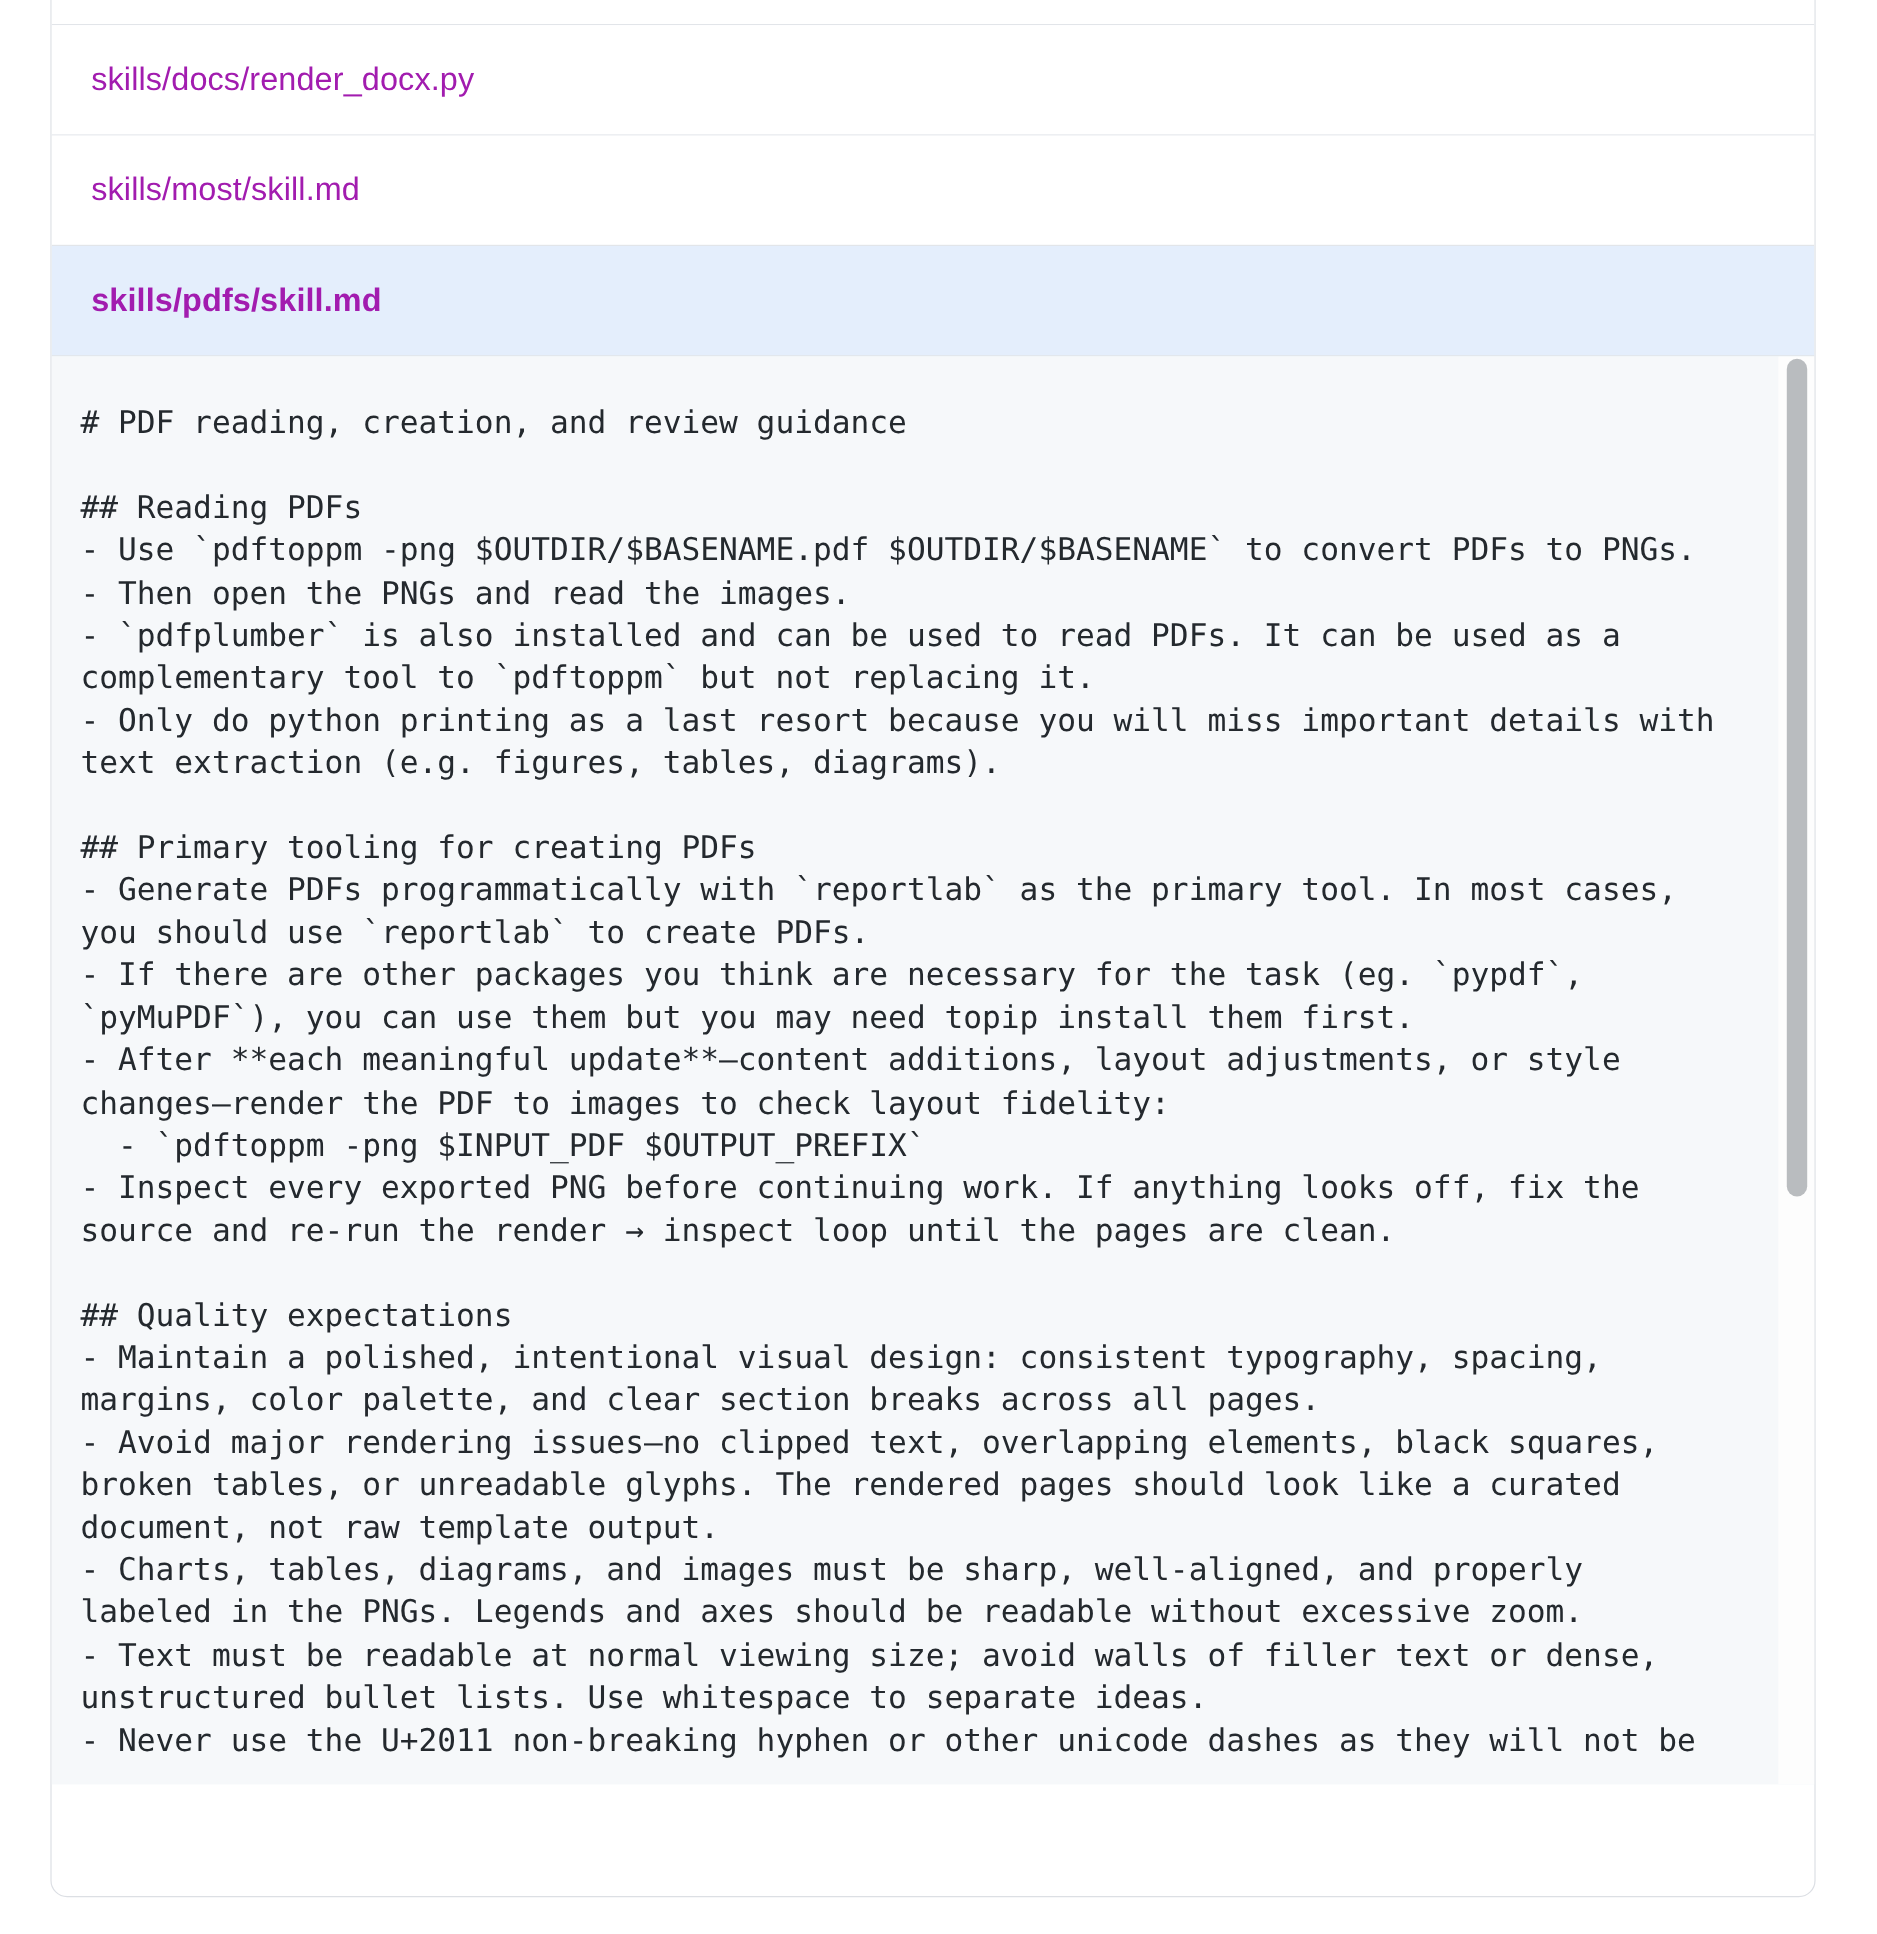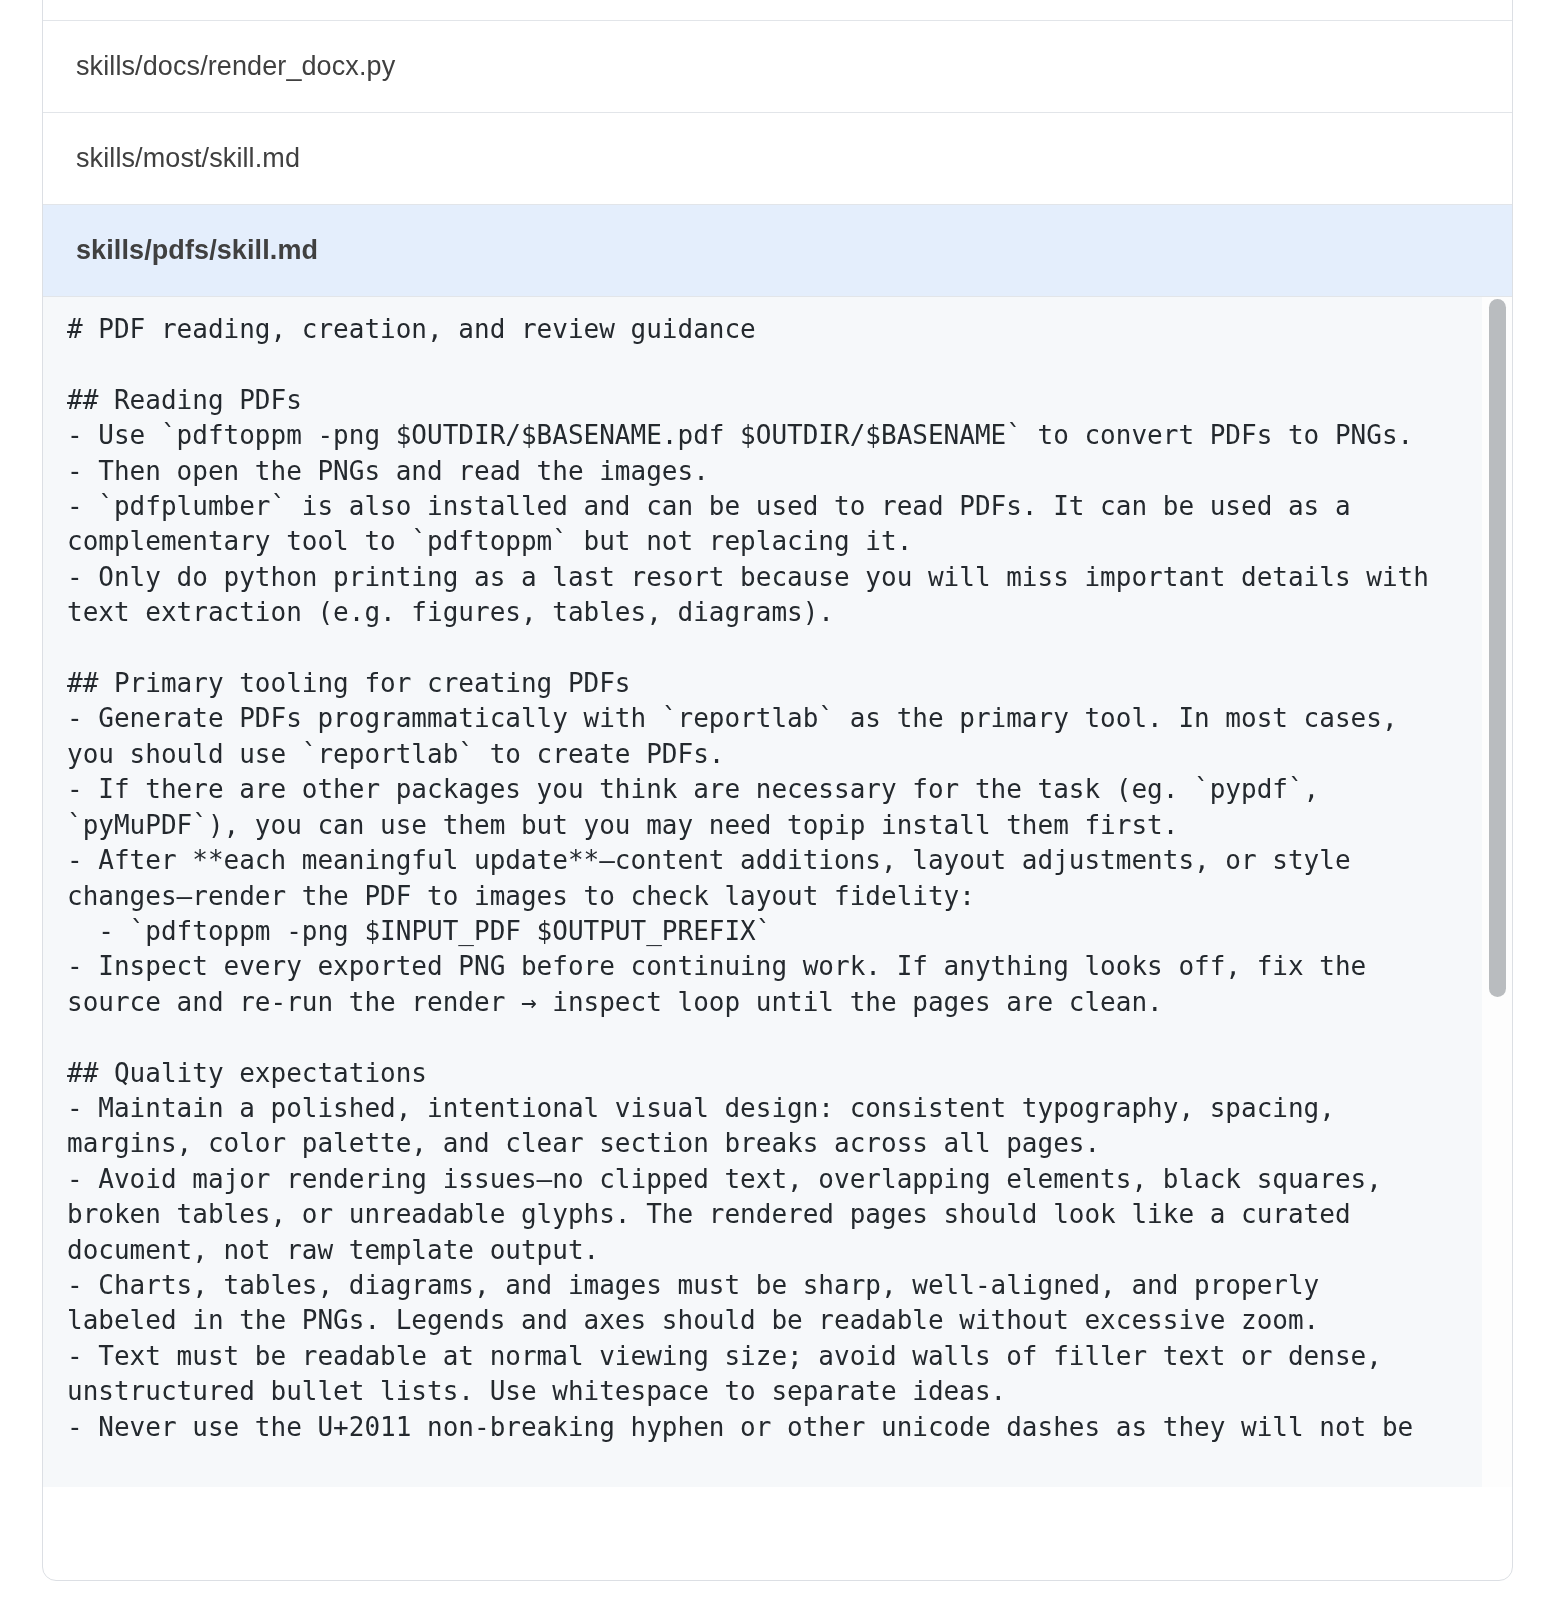--- a/index.html
+++ b/index.html
@@ -40,35 +40,35 @@
     
   }
 
   .file-row.selected {
     background: #e4eefc;
     font-weight: bold;
   }
 
   .file-row-label {
     font-size: 27px;
-    color: #404040;
+    color: #a21caf;
     letter-spacing: 0.1px;
     white-space: nowrap;
   }
 
   .code-viewer {
     position: relative;
     height: 1190px;
     background: #f6f8fa;
     overflow: hidden;
   }
 
   .code-content {
     margin: 0;
-    padding: 15px 0 0 24px;
+    padding: 39px 0 0 24px;
     width: 87.5ch;
     font-family: "DejaVu Sans Mono", "Liberation Mono", monospace;
     font-size: 26px;
     line-height: 35.4px;
     color: #24292e;
     white-space: pre-wrap;
     word-break: break-word;
   }
 
   .scrollbar-gutter {

